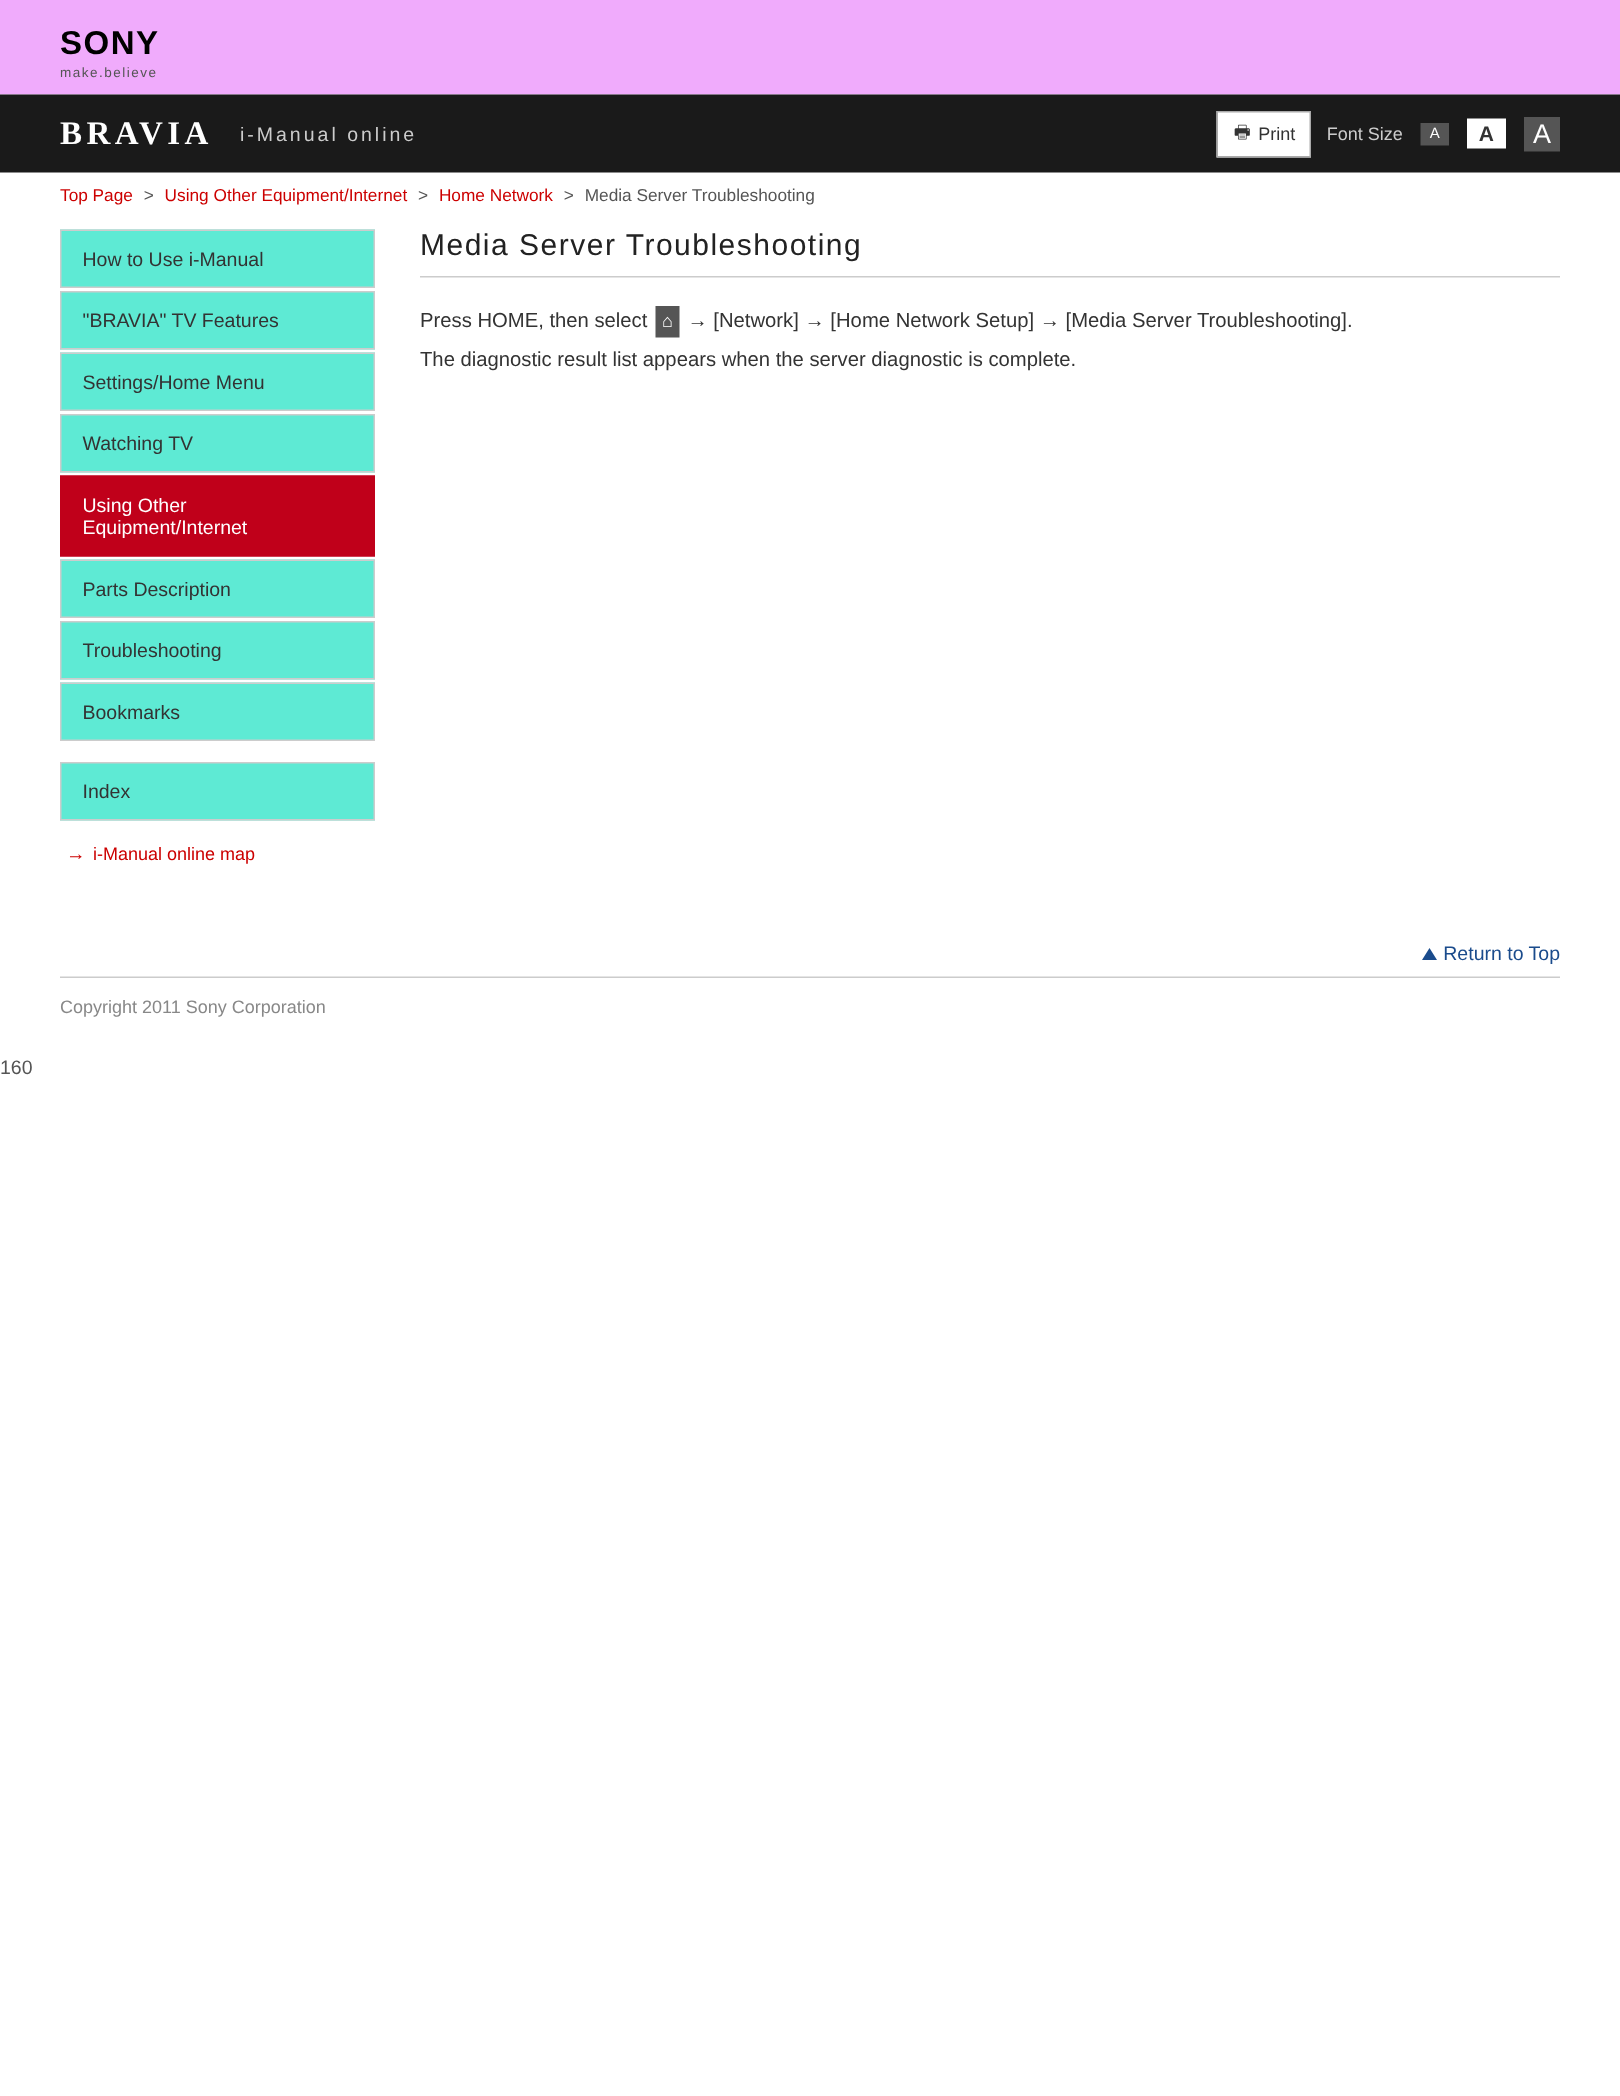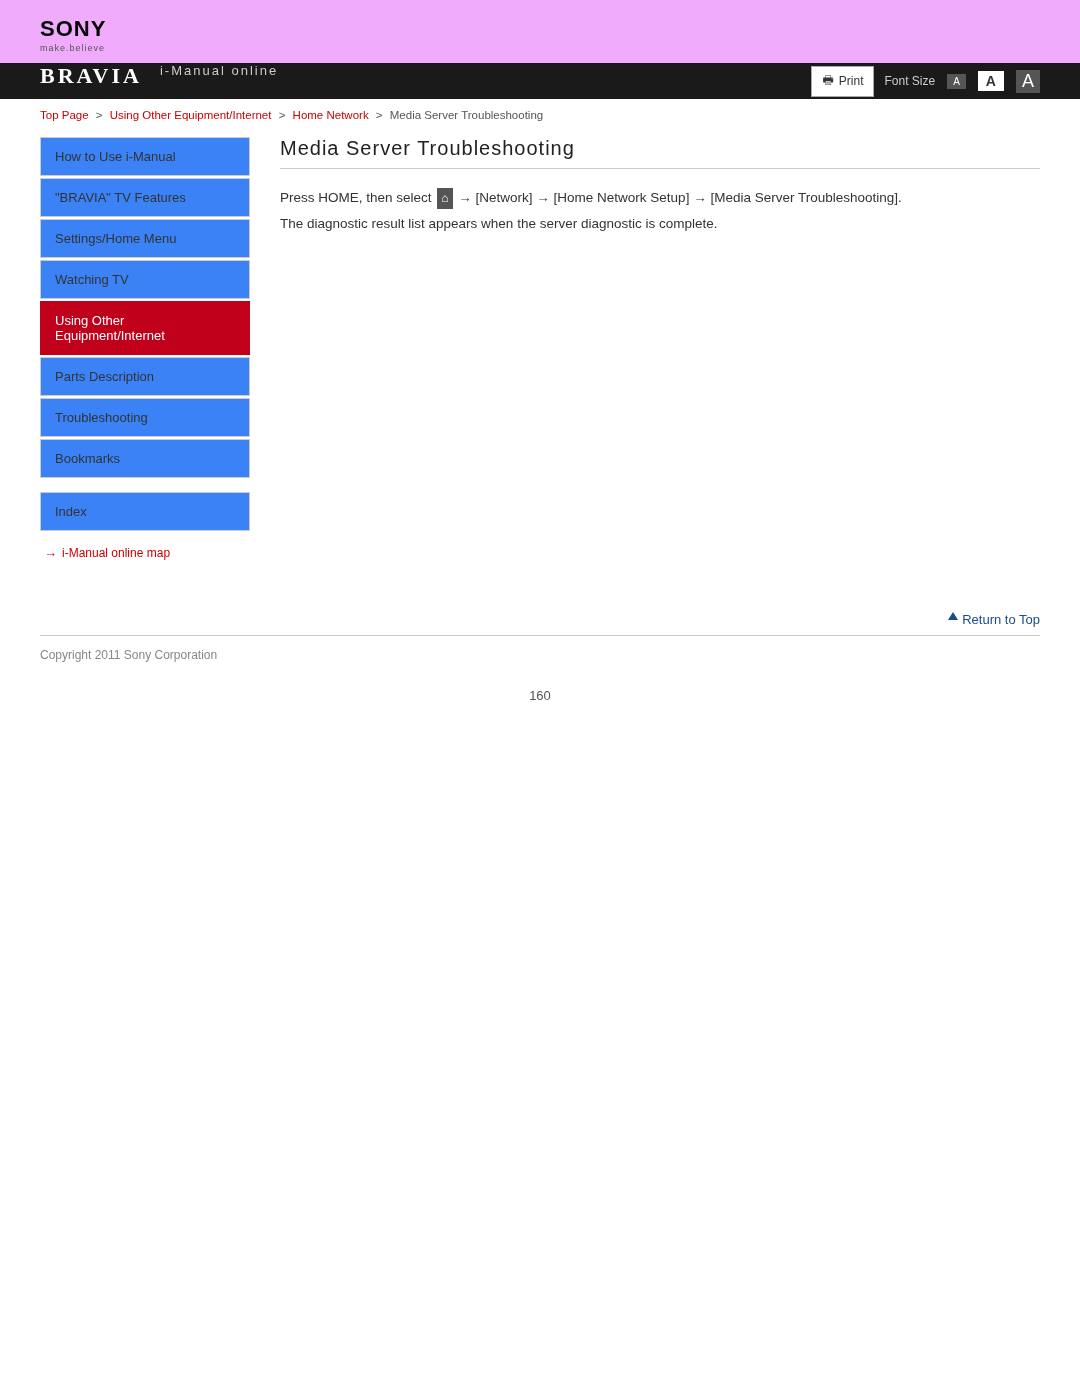--- a/index.html
+++ b/index.html
@@ -28,22 +28,23 @@
       font-size: 9px;
       color: #555;
       letter-spacing: 1px;
       margin-top: 1px;
     }
 
     
     .top-nav-bar {
       background: #1a1a1a;
       display: flex;
+      align-items: center;
       padding: 0 40px;
-      height: 36px;
+      height: 52px;
     }
     .bravia-title {
       color: #fff;
       font-size: 22px;
       font-weight: bold;
       font-family: 'Times New Roman', serif;
       letter-spacing: 3px;
       margin-right: 18px;
     }
     .imanual-label {
@@ -122,21 +123,21 @@
       margin-right: 30px;
       margin-top: 10px;
     }
     .sidebar-item {
       border: 1px solid #ccc;
       padding: 11px 14px;
       font-size: 13px;
       color: #333;
       margin-bottom: 2px;
       cursor: pointer;
-      background: #3b82f6;
+      background: #5eead4;
     }
     .sidebar-item.active {
       background: #c0001a;
       color: #fff;
       border-color: #c0001a;
     }
     .sidebar-spacer {
       height: 12px;
     }
     .sidebar-link {
@@ -197,21 +198,21 @@
       display: flex;
       justify-content: flex-end;
       padding: 12px 40px 8px 40px;
       margin-top: 40px;
     }
     .return-top-link {
       color: #1a4b8c;
       font-size: 13px;
       text-decoration: none;
       display: flex;
-      align-items: flex-start;
+      align-items: center;
       gap: 4px;
     }
     .triangle-up {
       width: 0;
       height: 0;
       border-left: 5px solid transparent;
       border-right: 5px solid transparent;
       border-bottom: 8px solid #1a4b8c;
       display: inline-block;
     }
@@ -221,21 +222,20 @@
       border: none;
       border-top: 1px solid #ccc;
       margin: 0 40px;
     }
     .footer {
       padding: 12px 40px;
       font-size: 12px;
       color: #888;
     }
     .page-number {
-      text-align: center;
       font-size: 13px;
       color: #555;
       padding: 14px 0 20px 0;
     }
   </style>
 </head>
 <body>
 
 <div class="logo-bar">
   <div class="sony-logo">SONY</div>

